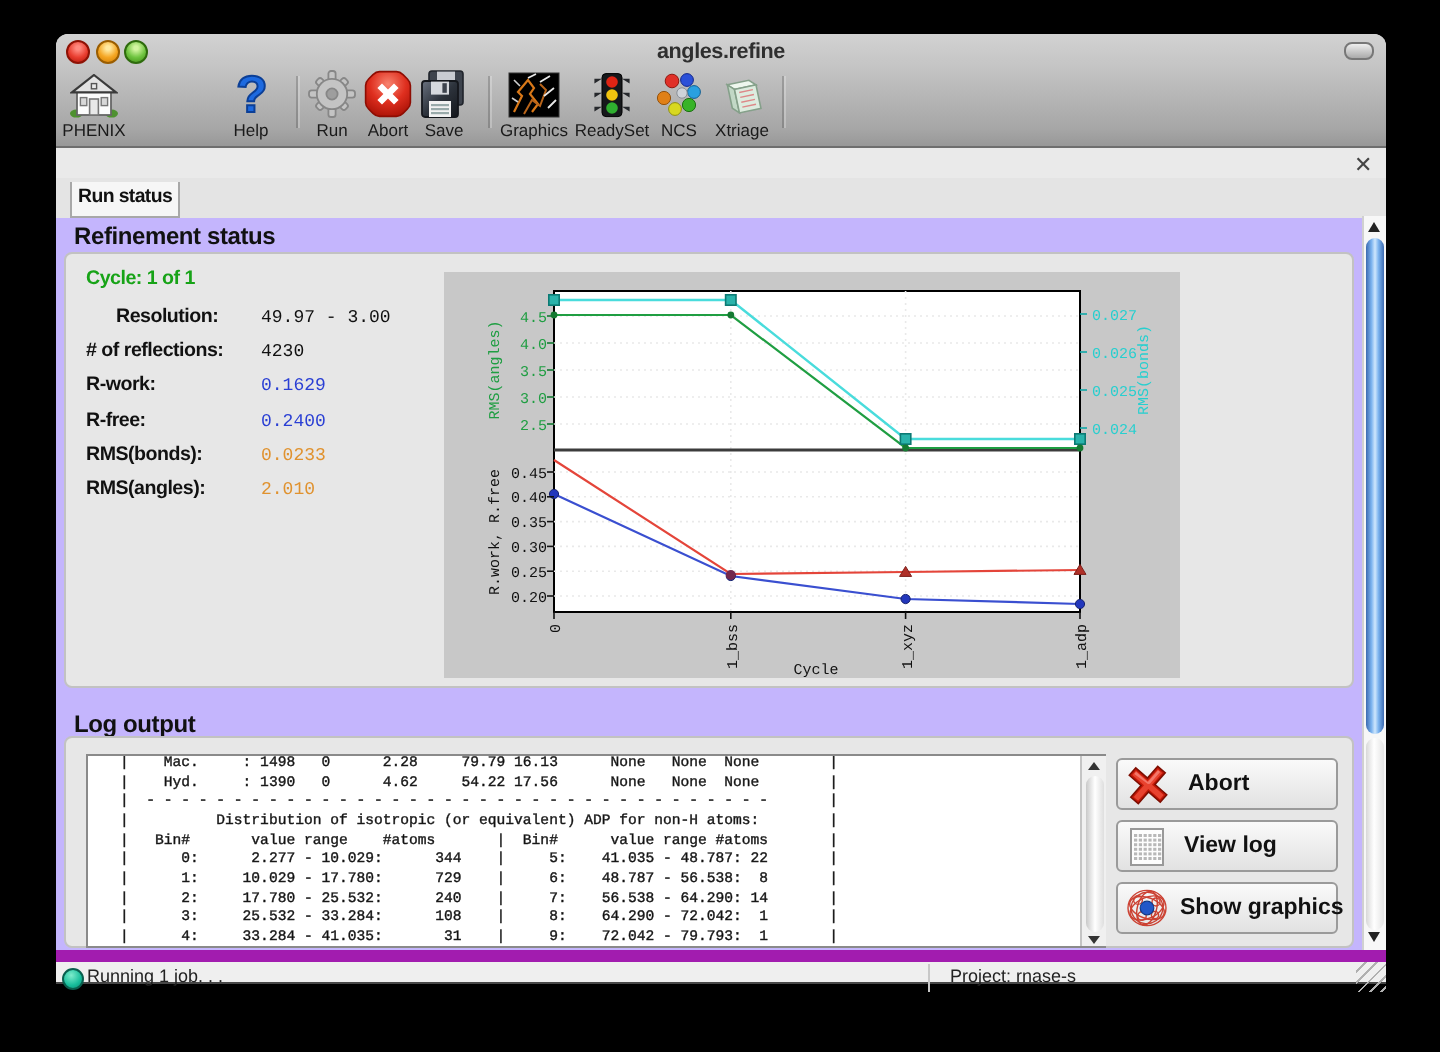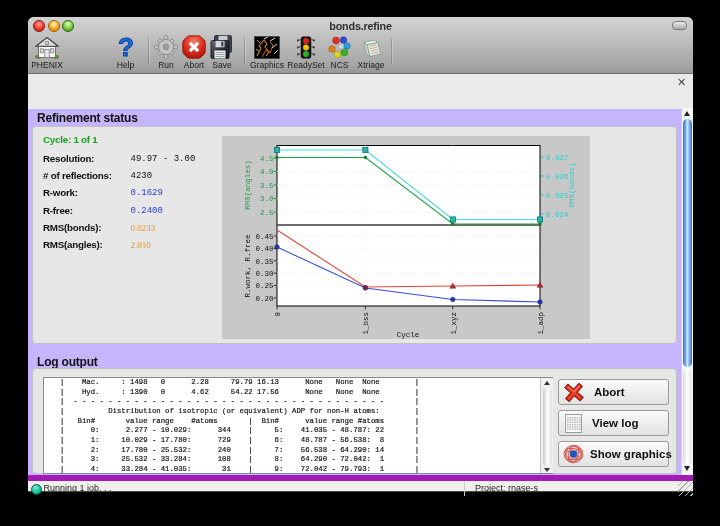--- a/index.html
+++ b/index.html
@@ -35,21 +35,21 @@
        background:#f6f6f6;border:1px solid #a8a8a8;border-top:none;box-sizing:border-box;
        font-size:9.7px;letter-spacing:-0.3px;font-weight:bold;color:#111;}
   .content{position:absolute;left:0;top:91.5px;width:665px;height:366px;background:#c4b5fd;}
   .h1{position:absolute;left:9px;font-size:12px;letter-spacing:-0.2px;font-weight:bold;color:#111;}
   .panel{position:absolute;left:4px;width:645px;background:#e7e7e7;
        border:1px solid #c2c2c2;border-radius:4px;box-sizing:border-box;}
   .slabel{position:absolute;left:10px;font-size:9.8px;letter-spacing:-0.25px;font-weight:bold;color:#111;}
   .sval{position:absolute;left:97.5px;font-size:9px;font-family:"Liberation Mono",monospace;color:#111;}
   .green{color:#17a317;}
   .blue{color:#2a3fd4;}
-  .orange{color:#e0922f;font-family:Liberation Serif, serif;}
+  .orange{color:#e0922f;}
   .logtext{position:absolute;left:10px;top:8px;width:510px;height:96.5px;background:#fff;padding-left:16px;
        border:1px solid #8a8a8a;box-sizing:border-box;overflow:hidden;
        font-family:"Liberation Mono",monospace;font-size:7.3px;line-height:9.65px;color:#111;white-space:pre;-webkit-text-stroke:0.2px #222;}
   .logvs{position:absolute;left:507px;top:9px;width:12px;height:95px;background:#f0f0f0;border-left:1px solid #c4c4c4;}
   .btn{position:absolute;left:525px;width:111px;height:26px;background:linear-gradient(#fafafa,#e2e2e2);
        border:1px solid #9a9a9a;border-radius:3px;box-sizing:border-box;
        display:flex;align-items:center;}
   .btn .bt{font-size:11.5px;font-weight:bold;color:#111;white-space:nowrap;}
   .statusbar{position:absolute;left:0;top:457.5px;width:665px;height:16px;background:#efefef;
        border-top:6px solid #a21caf;box-sizing:border-box;font-size:9px;color:#222;}
@@ -57,21 +57,21 @@
   .vthumb{position:absolute;left:654.5px;top:102px;width:9px;height:248px;border-radius:5px;
        background:linear-gradient(90deg,#3c6ab0,#7ab2ee 30%,#cfe7fd 50%,#7ab2ee 70%,#3c6ab0);}
 </style>
 </head>
 <body>
 <div class="win">
   <div class="titlebar">
     <div class="tl r"></div>
       <div class="tl o"></div>
       <div class="tl g"></div>
-    <div class="wtitle">bonds.refine</div>
+    <div class="wtitle">angles.refine</div>
     <div class="pill"></div>
   </div>
 
   <div class="tbitem" style="left:-9px;">
       <div class="ic">
         <svg width="24" height="22" viewBox="0 0 24 22">
 <ellipse cx="3.2" cy="19.8" rx="3.2" ry="2" fill="#4e9130"></ellipse>
           <ellipse cx="20.8" cy="19.8" rx="3.2" ry="2" fill="#4e9130"></ellipse>
 <rect x="3.5" y="9" width="17" height="11.5" fill="#fcfcfc" stroke="#666" stroke-width="0.9"></rect>
 <polygon points="12,0.5 23,9.2 1,9.2" fill="#e3e3e3" stroke="#3a3a3a" stroke-width="1.1"></polygon>
@@ -202,25 +202,28 @@
 <path d="M11 10 L18 10 M11 12.5 L18 12.5 M11 15 L18 15 M11 17.5 L18 17.5" stroke="#d88" stroke-width="0.7"></path>
 </g>
         </svg>
       </div>
       <div class="lb">Xtriage</div>
     </div>
 <div class="tsep" style="left:119.5px;"></div>
 <div class="tsep" style="left:215.5px;"></div>
 <div class="tsep" style="left:363px;"></div>
   <div class="xclose">✕</div>
+  <div class="subrow">
+      <div class="subtab">Run status</div>
+    </div>
   <div class="content">
     <div class="h1" style="top:2.5px;">Refinement status</div>
     <div class="panel" style="top:17.5px;height:218px;">
       <div class="slabel green" style="top:7px;">Cycle: 1 of 1</div>
-      <div class="slabel" style="top:26px;">Resolution:</div>
+      <div class="slabel" style="top:26px;margin-left:15px;">Resolution:</div>
         <div class="sval" style="top:27px;">49.97 - 3.00</div>
       <div class="slabel" style="top:43px;"># of reflections:</div>
         <div class="sval" style="top:44px;">4230</div>
       <div class="slabel" style="top:60px;">R-work:</div>
         <div class="sval blue" style="top:61px;">0.1629</div>
       <div class="slabel" style="top:77.5px;">R-free:</div>
         <div class="sval blue" style="top:78.5px;">0.2400</div>
       <div class="slabel" style="top:94.5px;">RMS(bonds):</div>
         <div class="sval orange" style="top:95.5px;">0.0233</div>
       <div class="slabel" style="top:112px;">RMS(angles):</div>

